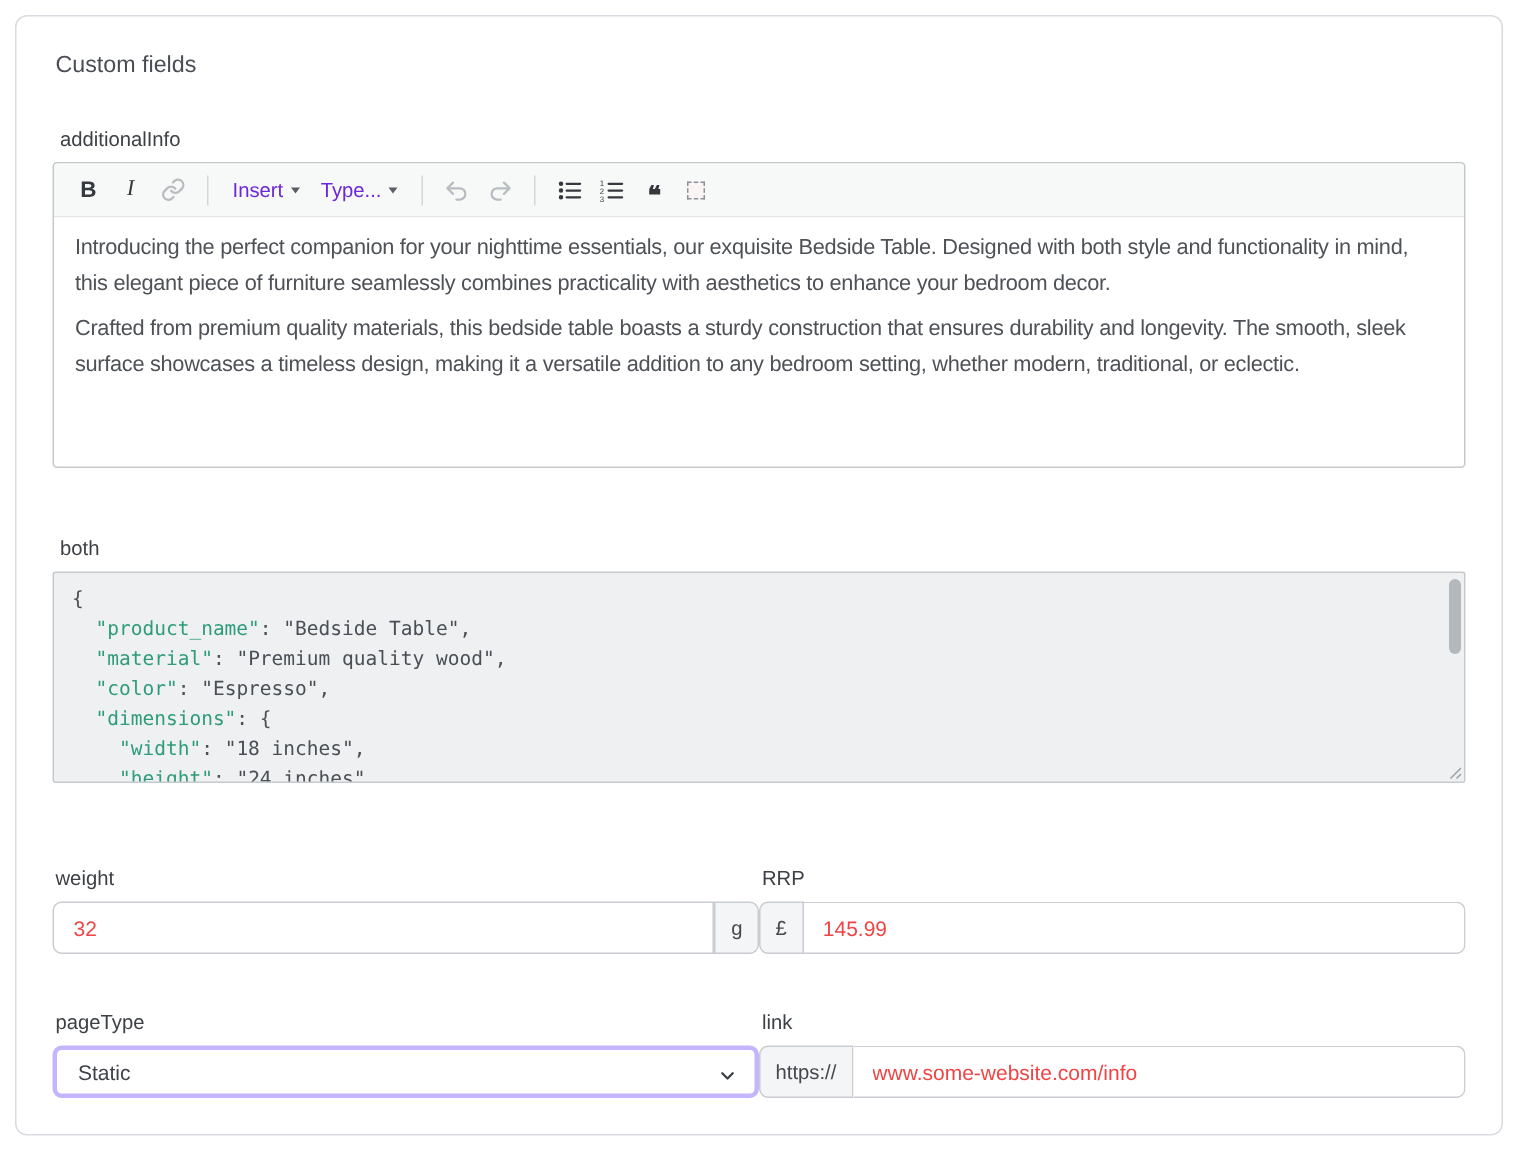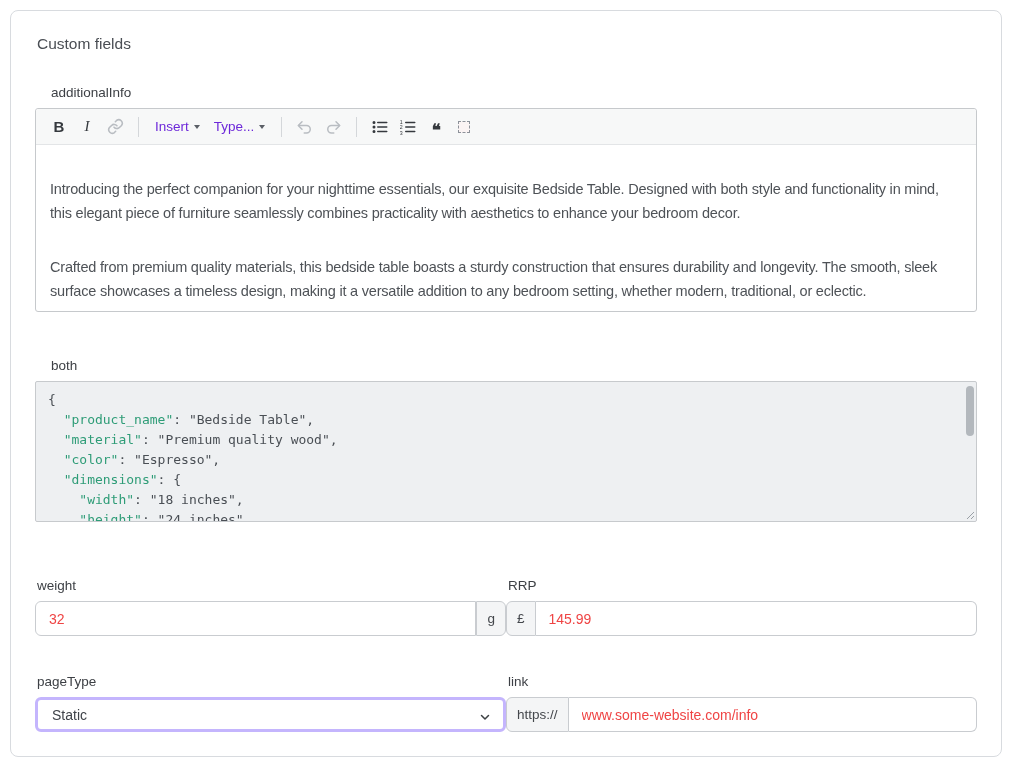--- a/index.html
+++ b/index.html
@@ -3,21 +3,21 @@
 <meta charset="utf-8">
 <style>
   * { box-sizing: border-box; margin: 0; padding: 0; }
   html, body { width: 1013px; height: 769px; background: #fff; font-family: "Liberation Sans", sans-serif; }
   .panel {
     position: absolute; left: 10px; top: 10px; width: 992px; height: 747px;
     background: #fff; border: 1px solid #d8dbdf; border-radius: 8px;
     padding: 24px 24px 0 24px; overflow: hidden;
   }
   .panel-title { font-size: 15.5px; font-weight: 400; color: #4a4e54; margin-left: 2px; }
-  .field-label { font-size: 13.5px; color: #3d4045; margin-left: 16px; }
+  .field-label { font-size: 13.5px; color: #3d4045; margin-left: 5px; }
   .lbl-1 { margin-top: 32px; }
   .lbl-2 { margin-top: 46px; }
 
   
   .rte { margin-top: 8px; border: 1px solid #c6c9cc; border-radius: 3px; background: #fff; }
   .rte-toolbar {
     height: 36px; display: flex; align-items: center; gap: 2px;
     background: #f7f8f8; border-bottom: 1px solid #e3e5e7; padding: 0 10px;
     border-radius: 3px 3px 0 0;
   }
@@ -29,21 +29,21 @@
   .tb-btn.disabled { color: #b9bdc2; }
   .tb-bold { font-weight: bold; font-size: 15px; }
   .tb-italic { font-style: italic; font-family: "Liberation Serif", serif; font-size: 15px; }
   .tb-dd { font-size: 13.5px; color: #6d28d9; padding: 0 6px; }
   .caret { width: 0; height: 0; border-left: 3.5px solid transparent; border-right: 3.5px solid transparent; border-top: 4px solid #5a5f66; margin-top: 1px; }
   .tb-sep { width: 1px; height: 20px; background: #d4d7da; margin: 0 8px; }
   .tb-quote { font-size: 17px; font-weight: bold; line-height: 10px; padding-top: 8px; }
   .dashed-box { width: 12px; height: 12px; border: 1px dashed #8d929a; background: #fbf4f4; }
   .rte-body { height: 166px; padding: 2px 14px; overflow: hidden; border-radius: 0 0 3px 3px; }
   .rte-body p {
-    font-size: 14.5px; line-height: 24px; color: #4e5257; letter-spacing: -0.2px; margin: 30px 0;
+    font-size: 14.5px; line-height: 24px; color: #4e5257; letter-spacing: -0.2px; margin: 6px 0;
   }
 
   
   .code-box {
     position: relative; margin-top: 8px; height: 141px;
     background: #eef0f2; border: 1px solid #c7cacd; border-radius: 2px;
     padding: 8px 24px 0 12px; overflow: hidden;
     font-family: "DejaVu Sans Mono", monospace; font-size: 13px; color: #4a4f55;
   }
   .code-line { line-height: 20px; white-space: pre; }

